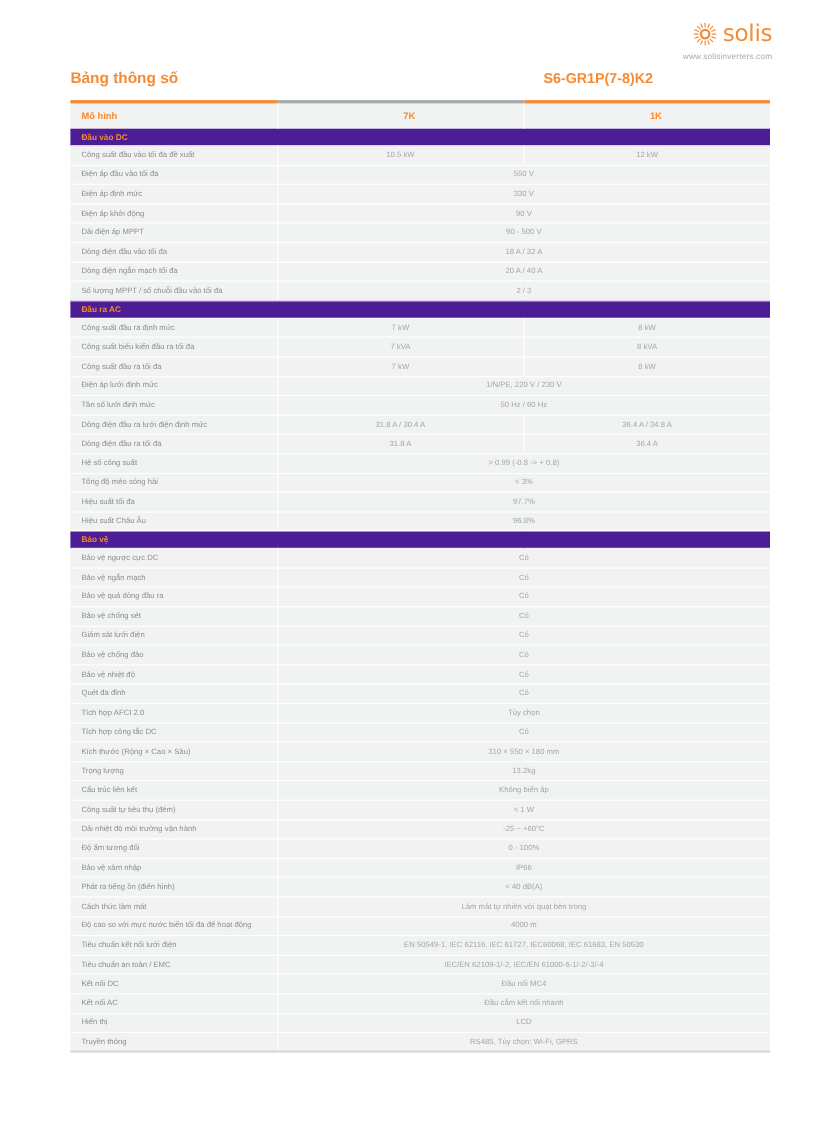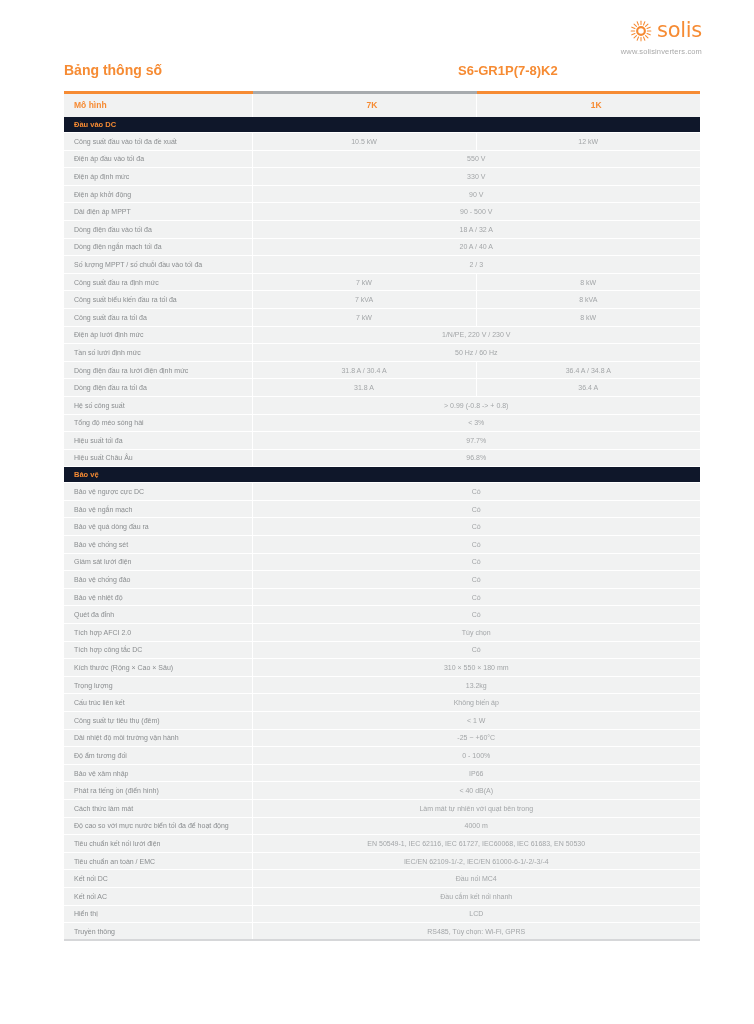--- a/index.html
+++ b/index.html
@@ -44,20 +44,21 @@
   }
 
   
   .title-row {
     position: absolute;
     top: 62px;
     left: 64px;
     width: 626px;
     display: flex;
     align-items: baseline;
+    gap: 36px;
   }
   .doc-title {
     font-size: 14px;
     font-weight: bold;
     color: #f68b33;
     white-space: nowrap;
   }
   .model-title {
     font-size: 13px;
     font-weight: bold;
@@ -96,21 +97,21 @@
     text-align: center;
     border-top-color: #a7abae;
     border-left: 1px solid #ffffff;
     border-right: 1px solid #ffffff;
   }
   tr.header-row td.hdr-v2 { text-align: center; }
 
   
   tr.section-row td {
     height: 16px;
-    background: #0f172a;
+    background: #4c1d95;
     font-size: 7.5px;
     font-weight: bold;
     color: #f68b33;
     padding-left: 10px;
     border-bottom: 1px solid #ffffff;
   }
 
   
   tr.data-row td {
     height: 17.6px;
@@ -212,20 +213,23 @@
           <td class="val span2" colspan="2">18 A / 32 A</td>
         </tr>
         <tr class="data-row">
           <td class="lbl">Dòng điện ngắn mạch tối đa</td>
           <td class="val span2" colspan="2">20 A / 40 A</td>
         </tr>
         <tr class="data-row">
           <td class="lbl">Số lượng MPPT / số chuỗi đầu vào tối đa</td>
           <td class="val span2" colspan="2">2 / 3</td>
         </tr>
+        <tr class="section-row">
+          <td colspan="3">Đầu ra AC</td>
+        </tr>
         <tr class="data-row">
           <td class="lbl">Công suất đầu ra định mức</td>
           <td class="val">7 kW</td>
           <td class="val">8 kW</td>
         </tr>
         <tr class="data-row">
           <td class="lbl">Công suất biểu kiến đầu ra tối đa</td>
           <td class="val">7 kVA</td>
           <td class="val">8 kVA</td>
         </tr>

